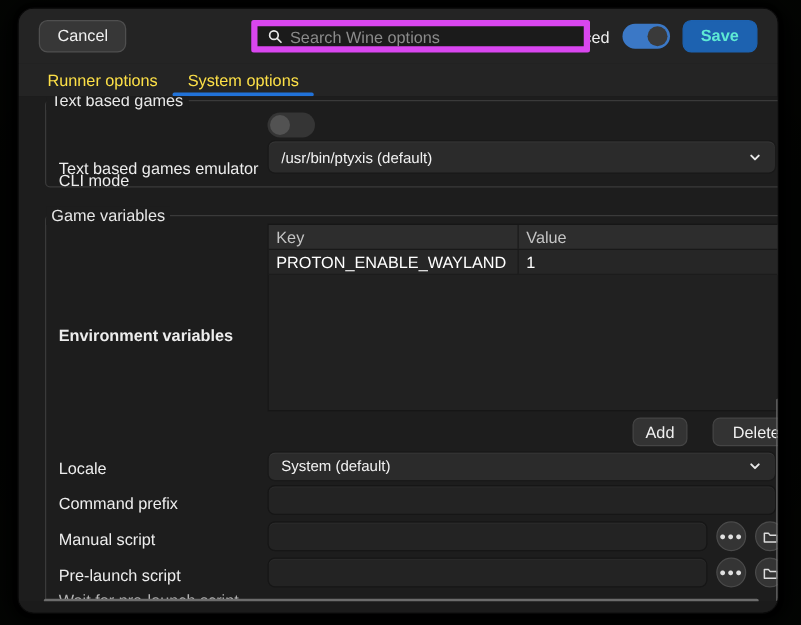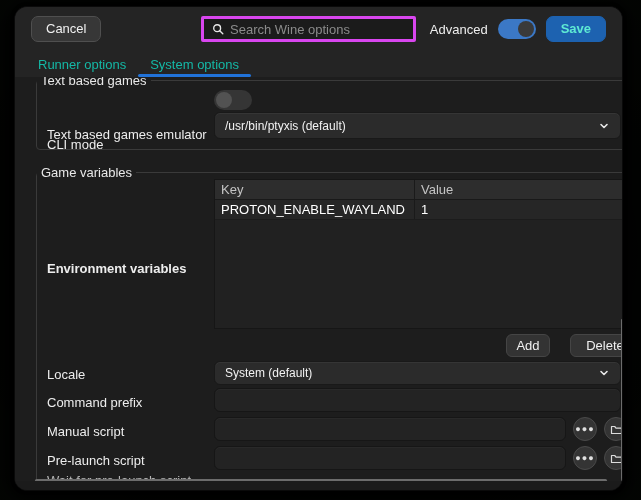--- a/index.html
+++ b/index.html
@@ -27,22 +27,22 @@
   }
   .btn {
     background:#373737; border:1px solid #4f4f4f; border-radius:7px;
     color:#f0f0f0; font-size:13px; padding:4px 14px; line-height:16px;
     font-family:inherit; cursor:default;
   }
   .btn-save {
     background:#1d62b0; border:1px solid #1d62b0; color:#5eead4; font-weight:700;
   }
   .search {
-    position:absolute; left:186px; top:9px; width:215px; height:26px;
-    background:#1b1b1b; border:3px solid #d946ef; border-radius:2px;
+    position:absolute; left:186px; top:9px; width:271px; height:26px;
+    background:#1b1b1b; border:5px solid #d946ef; border-radius:2px;
     display:flex; align-items:center; padding:0 8px; gap:6px;
   }
   .search input {
     background:transparent; border:none; outline:none; color:#d8d8d8;
     font-size:13px; width:100%; font-family:inherit;
   }
   .search input::placeholder { color:#8b8b8b; }
   .hdr-right { margin-left:auto; display:flex; align-items:center; gap:10px; }
   .adv-label { color:#eeeeee; font-size:13px; }
   .toggle { width:38px; height:20px; border-radius:10px; position:relative; }
@@ -52,21 +52,21 @@
   .toggle.on  { background:#3b78c6; }
   .toggle.on .knob  { right:2px; background:#3a3a3a; }
   .toggle.off { background:#353535; }
   .toggle.off .knob { left:2px; background:#525252; }
   
   .tabs {
     position:absolute; left:0; top:44px; right:0; height:26px;
     background:#242424; display:flex; align-items:stretch; padding-left:11px;
   }
   .tab {
-    color:#14b8a6; font-size:13px; display:flex; align-items:center;
+    color:#fde047; font-size:13px; display:flex; align-items:center;
     padding:0 12px; position:relative;
   }
   .tab.active::after {
     content:""; position:absolute; left:0; right:0; bottom:0; height:3px;
     background:#2172d8; border-radius:2px;
   }
   
   .viewport {
     position:absolute; left:0; top:70px; width:609px; height:406px;
     background:#1d1d1d; overflow:hidden;

